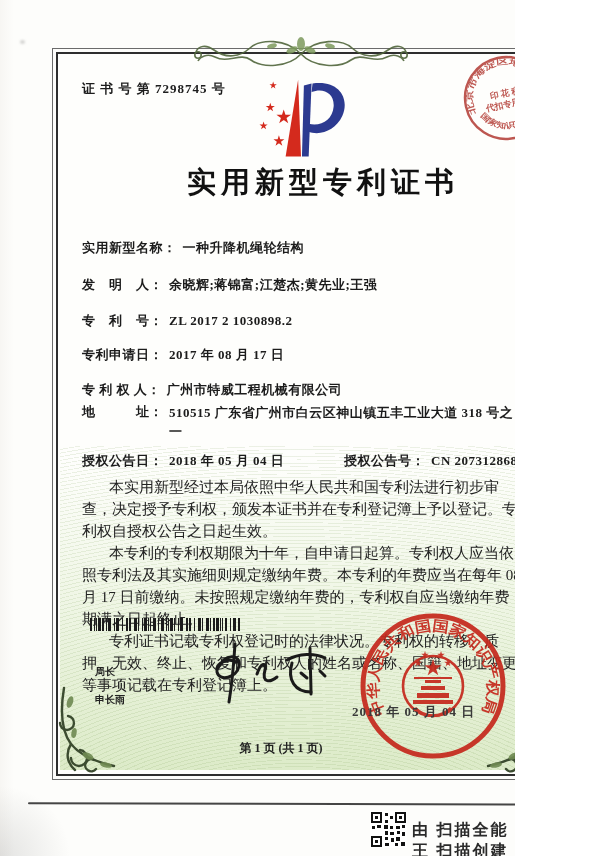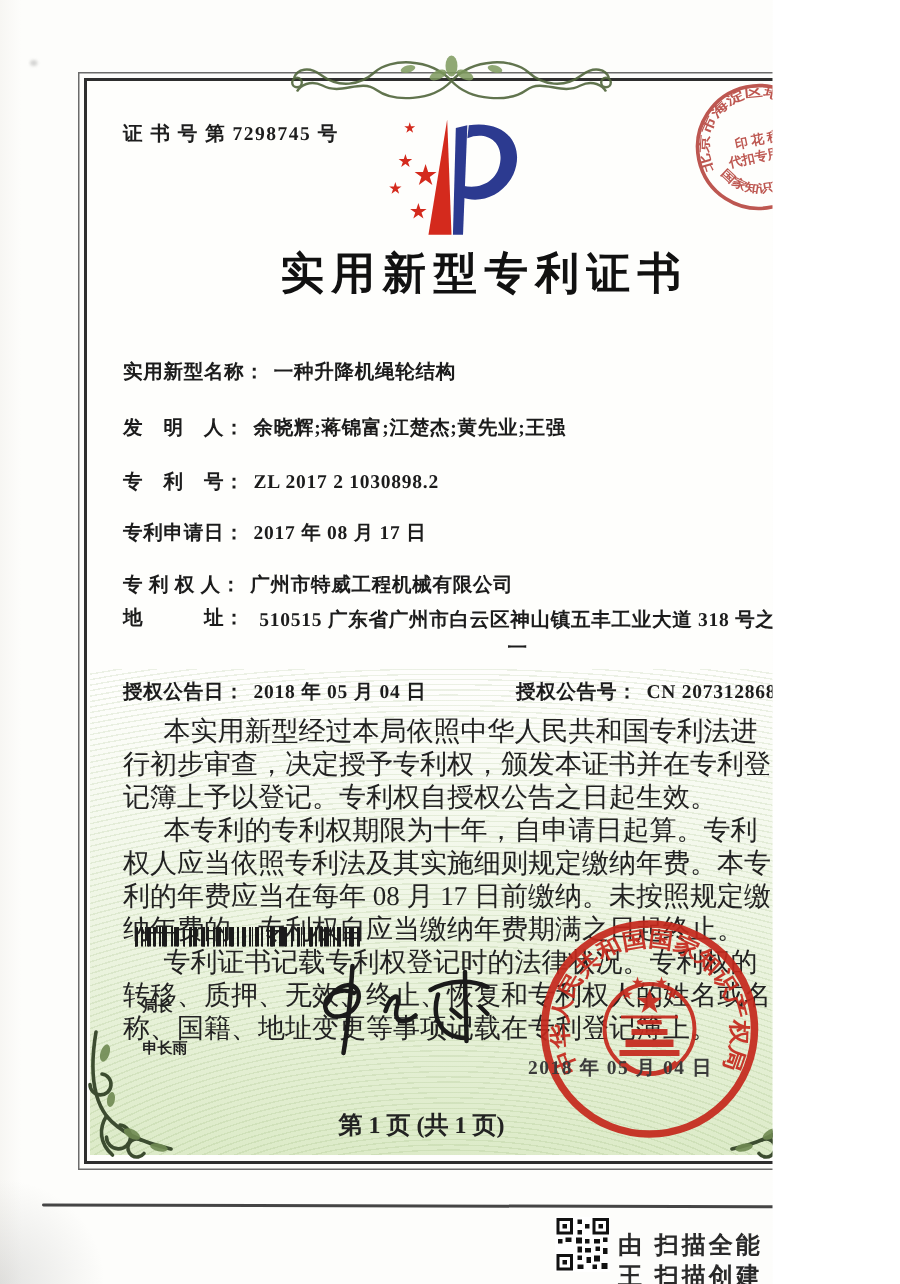--- a/index.html
+++ b/index.html
@@ -12,35 +12,35 @@
   .abs{position:absolute;}
   
   .cert-frame{left:56px;top:52px;width:486px;height:720px;border:2px solid #2e2e2e;outline:1px solid #6b6b6b;outline-offset:3px;background:#fefefc;}
   .tint{left:60px;top:446px;width:478px;height:324px;pointer-events:none;
     background:
       repeating-radial-gradient(140% 120% at 50% 140%, rgba(110,150,70,.13) 0 1.5px, rgba(255,255,255,0) 1.5px 6px),
       linear-gradient(to top, rgba(193,219,158,.55), rgba(205,227,175,.28) 55%, rgba(210,230,185,0) 96%);}
   .cert-number{left:82px;top:80px;font-size:13px;font-weight:bold;color:#1d1d1d;letter-spacing:1px;}
   .title{left:56px;top:163px;width:486px;text-align:center;font-size:29px;font-weight:bold;color:#111;letter-spacing:5px;margin-left:24px;}
   
-  .row{left:82px;font-size:13px;color:#1c1c1c;font-weight:600;letter-spacing:.5px;white-space:nowrap;text-align:center;}
+  .row{left:82px;font-size:13px;color:#1c1c1c;font-weight:600;letter-spacing:.5px;white-space:nowrap;}
   .row .val{margin-left:6px;}
   .addr-val{display:inline-block;width:352px;white-space:normal;vertical-align:top;line-height:19px;}
   .grant-no{margin-left:56px;}
   
-  .paras{left:82px;top:476px;width:440px;font-size:18px;line-height:22px;color:#222;}
+  .paras{left:82px;top:476px;width:440px;font-size:15px;line-height:22px;color:#222;}
   .paras p{margin:0;text-indent:27px;}
   
   .barcode{left:90px;top:618px;width:150px;height:13px;
     background-image:
       repeating-linear-gradient(90deg,#1b1b1b 0 1.5px,transparent 1.5px 4px),
       repeating-linear-gradient(90deg,#1b1b1b 0 2px,transparent 2px 9px),
       repeating-linear-gradient(90deg,#1b1b1b 0 1px,transparent 1px 6.5px);}
   .director{left:95px;top:658px;font-family:"Liberation Sans",sans-serif;font-weight:bold;font-size:10px;color:#222;line-height:28px;}
-  .page-info{left:36px;top:740px;width:490px;text-align:center;font-size:16px;font-weight:600;color:#222;}
+  .page-info{left:36px;top:740px;width:490px;text-align:center;font-size:12px;font-weight:600;color:#222;}
   .seal-date{left:352px;top:703px;font-size:13px;font-weight:bold;color:#3a3a3a;z-index:7;letter-spacing:1px;}
   .signature{left:195px;top:640px;z-index:3;}
   .cnipa-seal{left:358px;top:611px;z-index:5;opacity:.92;}
   .tax-seal{left:462px;top:54px;transform:rotate(-12deg);opacity:.88;z-index:4;}
   .logo{left:253px;top:74px;}
   .ornament-top{left:188px;top:34px;z-index:2;}
   .corner-bl{left:58px;top:686px;z-index:2;}
   .corner-br{left:470px;top:686px;transform:scaleX(-1);z-index:2;}
   
   .scan-line{left:28px;top:803px;width:560px;height:2px;background:#454545;transform:rotate(.15deg);border-radius:2px;}

